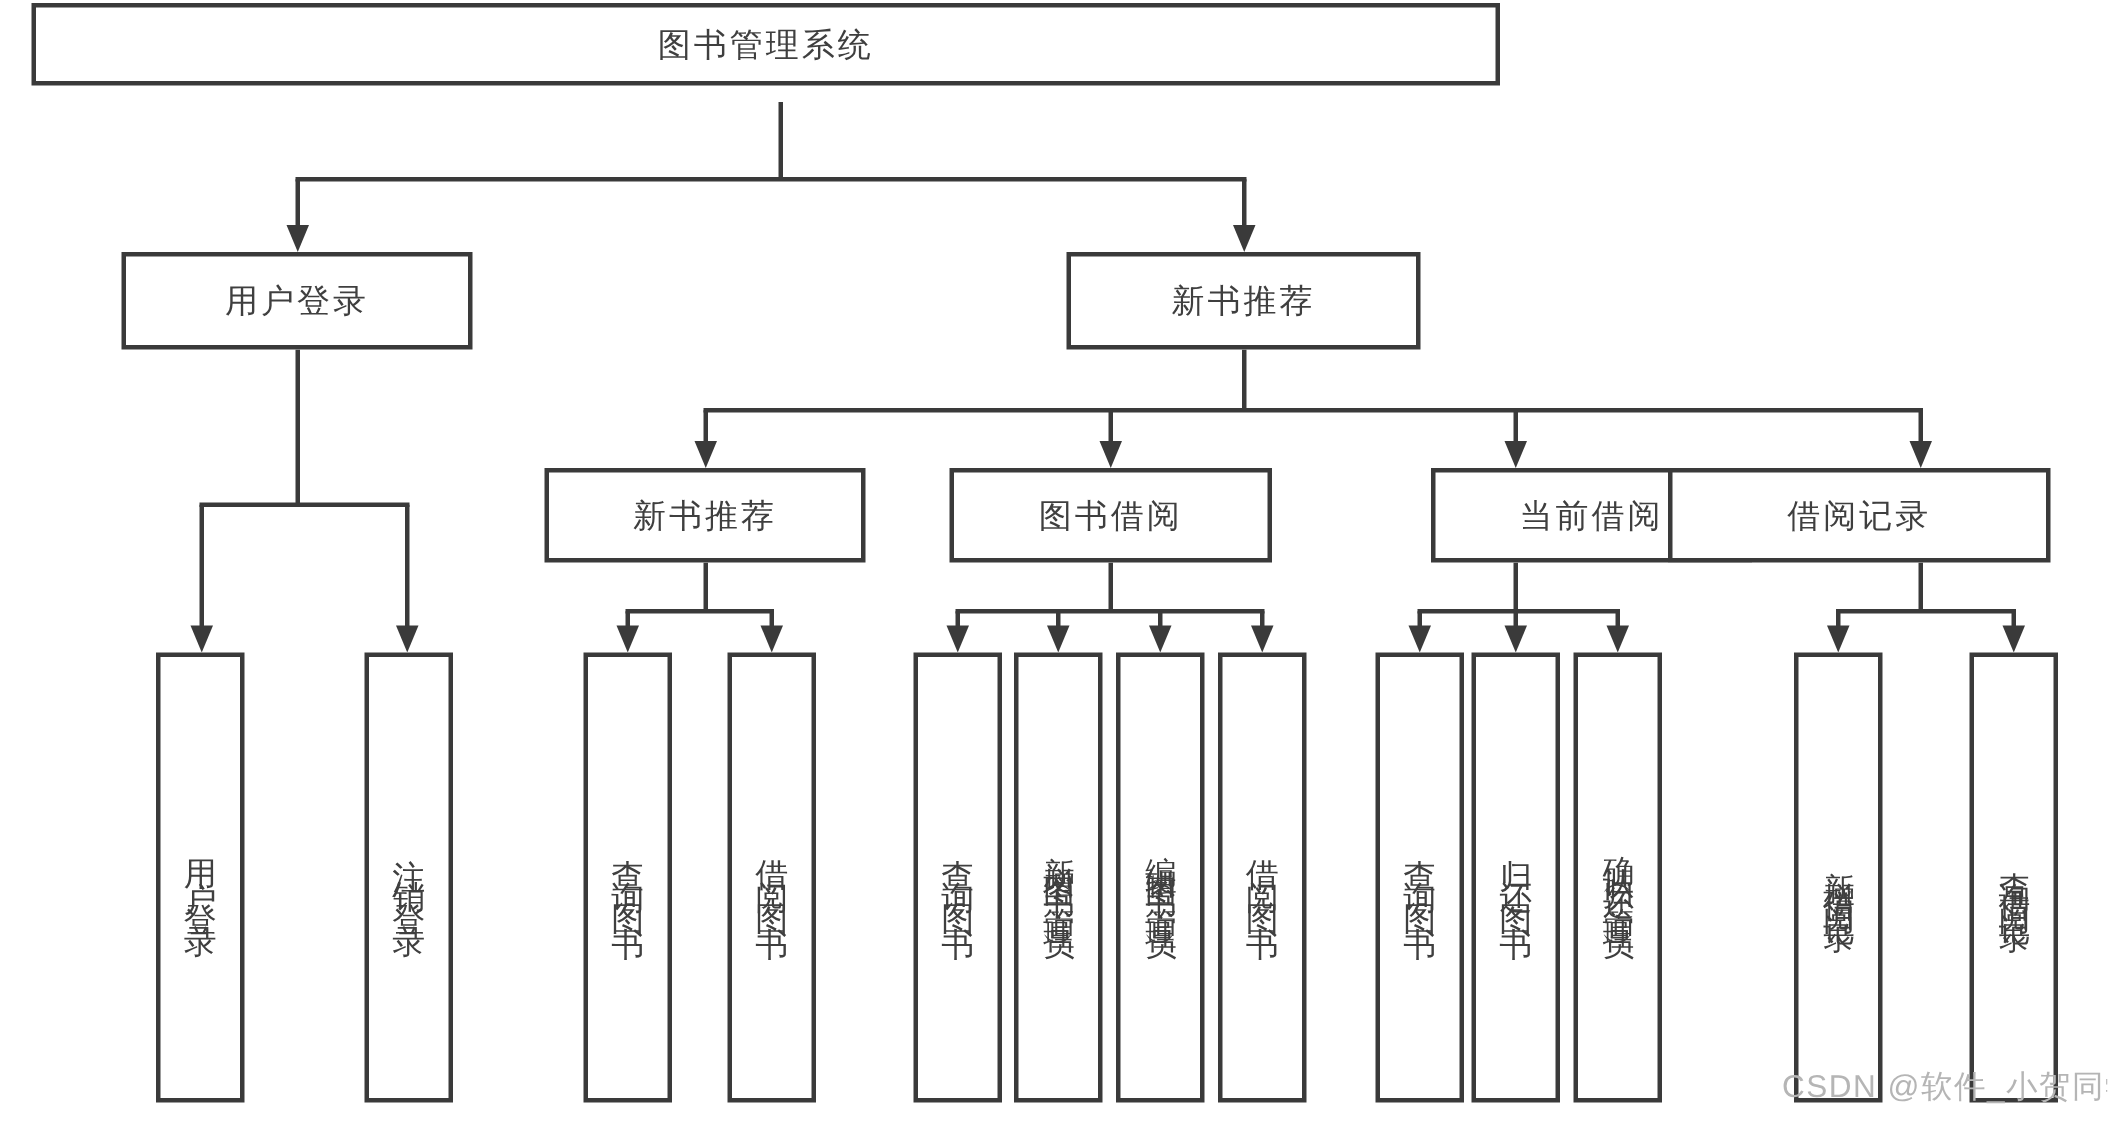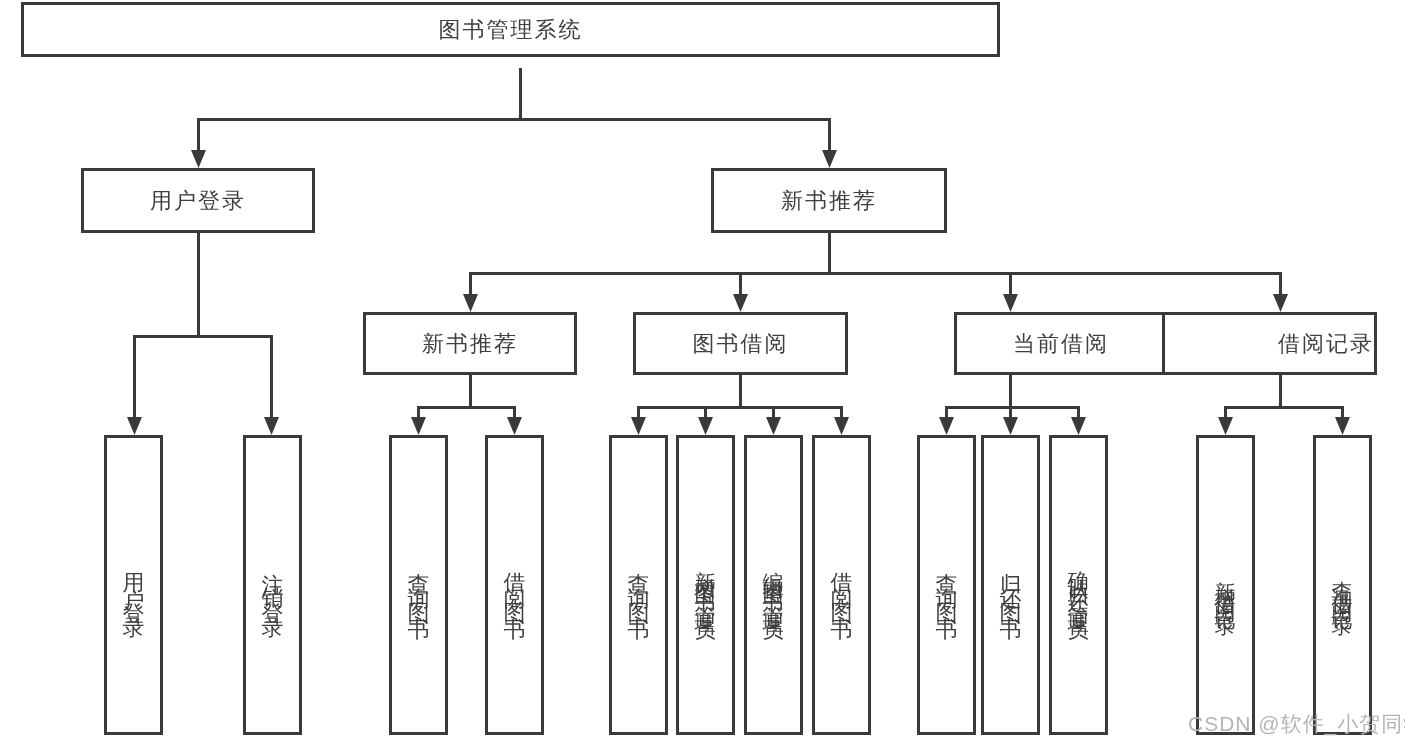--- a/index.html
+++ b/index.html
@@ -122,21 +122,21 @@
 
   <div class="hbox lvl3" style="left:363px;width:214px;align-items:center;">
     <span>新书推荐</span>
   </div>
   <div class="hbox lvl3" style="left:633px;width:215px;">
     <span>图书借阅</span>
   </div>
   <div class="hbox lvl3" style="left:954px;width:214px;">
     <span>当前借阅</span>
   </div>
-  <div class="hbox lvl3" style="left:1162px;width:215px;justify-content:flex-end;">
+  <div class="hbox lvl3" style="left:1112px;width:255px;">
     <span>借阅记录</span>
   </div>
 
   <div class="vbox" style="left:104px;">
     <span class="vtext">用户登录</span>
   </div>
   <div class="vbox" style="left:243px;">
     <span class="vtext">注销登录</span>
   </div>
   <div class="vbox" style="left:389px;">

